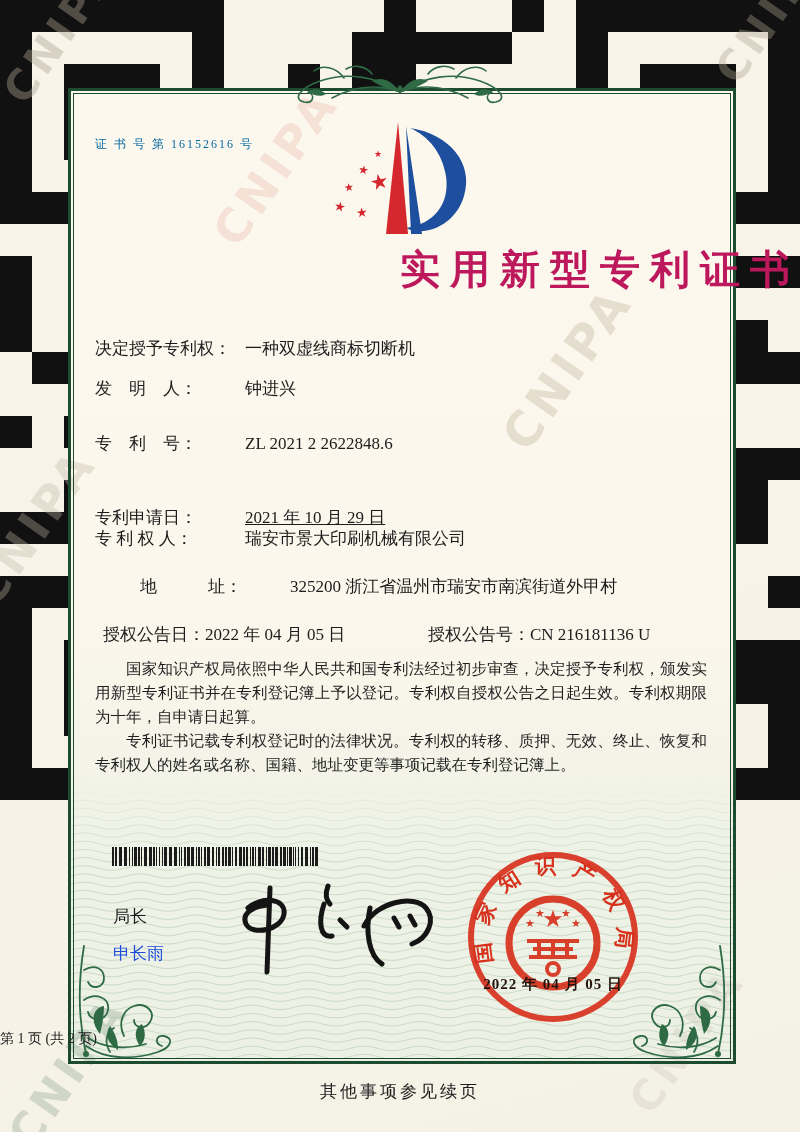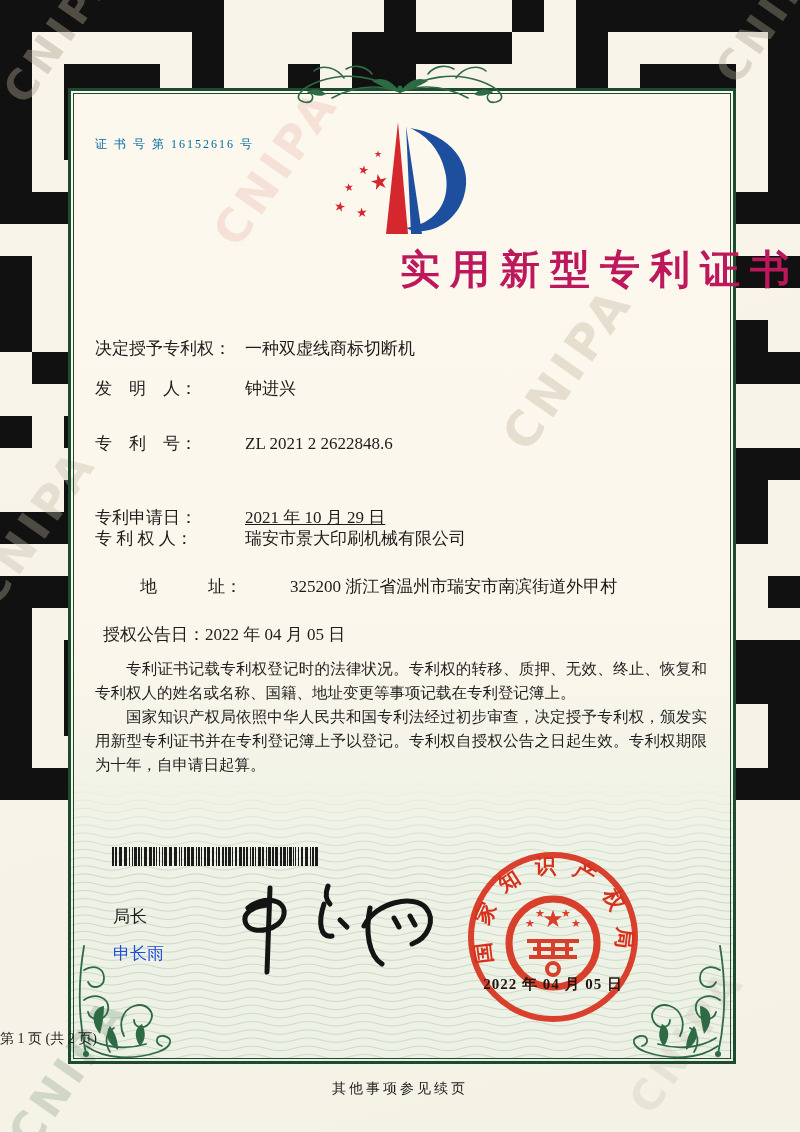--- a/index.html
+++ b/index.html
@@ -48,21 +48,21 @@
   .seal svg{position:absolute;left:0;top:0;}
   .seal-date{position:absolute;left:0;top:126px;width:100%;text-align:center;
       font-size:15px;color:#23140e;letter-spacing:1px;font-weight:bold;}
   
   .orn-top{left:280px;top:54px;width:240px;height:56px;z-index:4;}
   .orn-corner{width:112px;height:122px;z-index:4;}
   .orn-bl{left:70px;top:942px;}
   .orn-br{left:622px;top:942px;transform:scaleX(-1);}
   
   .page-info{left:0;top:1030px;width:800px;text-align:left;font-size:14px;color:#222;z-index:4;}
-  .continuation{left:0;top:1080px;width:800px;text-align:center;font-size:14px;
+  .continuation{left:0;top:1080px;width:800px;text-align:center;font-size:17px;
       color:#1c1c1c;letter-spacing:3px;z-index:4;}
 </style>
 </head>
 <body>
 
 <div class="abs inner-fill"></div>
 
 <svg id="waves" class="abs" viewBox="0 0 664 283" preserveAspectRatio="none">
     <path d="M0 6 q14 -4.5 28 0 q14 4.5 28 0 q14 -4.5 28 0 q14 4.5 28 0 q14 -4.5 28 0 q14 4.5 28 0 q14 -4.5 28 0 q14 4.5 28 0 q14 -4.5 28 0 q14 4.5 28 0 q14 -4.5 28 0 q14 4.5 28 0 q14 -4.5 28 0 q14 4.5 28 0 q14 -4.5 28 0 q14 4.5 28 0 q14 -4.5 28 0 q14 4.5 28 0 q14 -4.5 28 0 q14 4.5 28 0 q14 -4.5 28 0 q14 4.5 28 0 q14 -4.5 28 0 q14 4.5 28 0" stroke="#cbdcc6" fill="none" stroke-width="1" opacity="0.12"></path>
     <path d="M0 14.2 q14 -4.5 28 0 q14 4.5 28 0 q14 -4.5 28 0 q14 4.5 28 0 q14 -4.5 28 0 q14 4.5 28 0 q14 -4.5 28 0 q14 4.5 28 0 q14 -4.5 28 0 q14 4.5 28 0 q14 -4.5 28 0 q14 4.5 28 0 q14 -4.5 28 0 q14 4.5 28 0 q14 -4.5 28 0 q14 4.5 28 0 q14 -4.5 28 0 q14 4.5 28 0 q14 -4.5 28 0 q14 4.5 28 0 q14 -4.5 28 0 q14 4.5 28 0 q14 -4.5 28 0 q14 4.5 28 0" stroke="#cbdcc6" fill="none" stroke-width="1" opacity="0.21"></path>
@@ -495,25 +495,26 @@
 </div>
 <div class="abs field f4">
   <span class="lbl">专 利 权 人：</span><span>瑞安市景大印刷机械有限公司</span>
 </div>
 <div class="abs field f5">
   <span class="lbl">地　　　址：</span><span>325200  浙江省温州市瑞安市南滨街道外甲村</span>
 </div>
 
 <div class="abs grant">
   <span><span>授权公告日：</span><span>2022 年 04 月 05 日</span></span>
+  <span class="gnum"><span>授权公告号：</span><span>CN 216181136 U</span></span>
 </div>
 
 <div class="abs bodytext">
+  <p>国家知识产权局依照中华人民共和国专利法经过初步审查，决定授予专利权，颁发实用新型专利证书并在专利登记簿上予以登记。专利权自授权公告之日起生效。专利权期限为十年，自申请日起算。</p>
   <p>专利证书记载专利权登记时的法律状况。专利权的转移、质押、无效、终止、恢复和专利权人的姓名或名称、国籍、地址变更等事项记载在专利登记簿上。</p>
-  <p>国家知识产权局依照中华人民共和国专利法经过初步审查，决定授予专利权，颁发实用新型专利证书并在专利登记簿上予以登记。专利权自授权公告之日起生效。专利权期限为十年，自申请日起算。</p>
 </div>
 
 <svg id="barcode" class="abs" viewBox="0 0 208 19" preserveAspectRatio="none">
     <rect x="0" y="0" width="2" height="19" fill="#1b1b1b"></rect>
     <rect x="3" y="0" width="2" height="19" fill="#1b1b1b"></rect>
     <rect x="7" y="0" width="3" height="19" fill="#1b1b1b"></rect>
     <rect x="12" y="0" width="3" height="19" fill="#1b1b1b"></rect>
     <rect x="17" y="0" width="1" height="19" fill="#1b1b1b"></rect>
     <rect x="20" y="0" width="1" height="19" fill="#1b1b1b"></rect>
     <rect x="22" y="0" width="3" height="19" fill="#1b1b1b"></rect>

